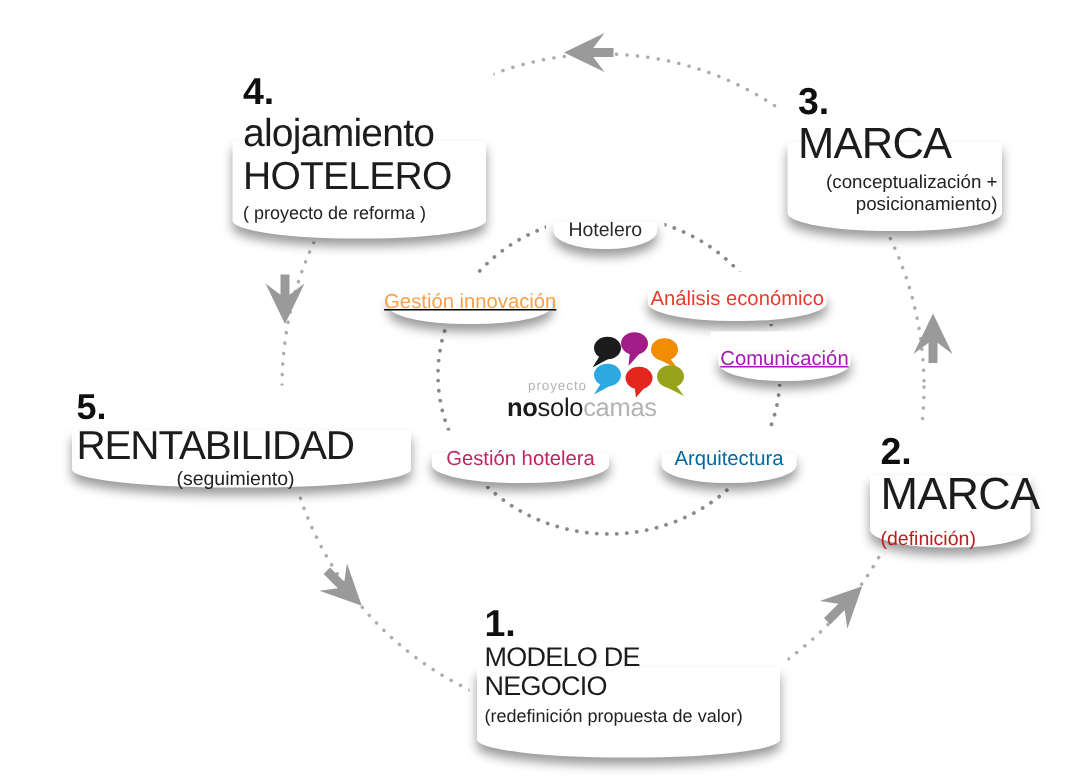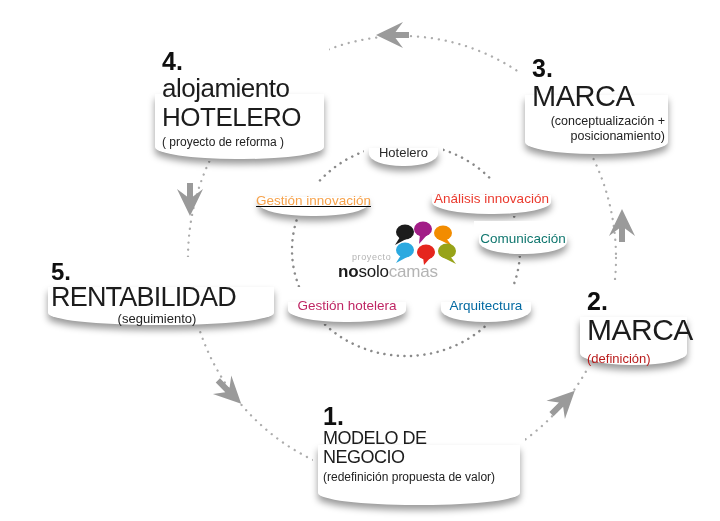--- a/index.html
+++ b/index.html
@@ -102,24 +102,24 @@
     <span class="sub">(redefinición propuesta de valor)</span>
   </div>
 
   <div class="card disc d-hotelero">
     <span style="color: rgb(42, 42, 42);">Hotelero</span>
   </div>
   <div class="card disc d-gestion-innovacion">
     <span style="color: rgb(247, 162, 74);">Gestión innovación</span>
   </div>
   <div class="card disc d-analisis">
-    <span style="color: rgb(234, 58, 46);">Análisis innovación</span>
+    <span style="color: rgb(234, 58, 46);">Análisis económico</span>
   </div>
   <div class="card disc d-comunicacion">
-    <span style="color: #0f766e;">Comunicación</span>
+    <span style="color: #a21caf; text-decoration: underline;">Comunicación</span>
   </div>
   <div class="card disc d-gestion-hotelera">
     <span style="color: rgb(190, 37, 99);">Gestión hotelera</span>
   </div>
   <div class="card disc d-arquitectura">
     <span style="color: #0369a1;">Arquitectura</span>
   </div>
 
   <div class="logo">
     <span class="logo-top">proyecto</span>

